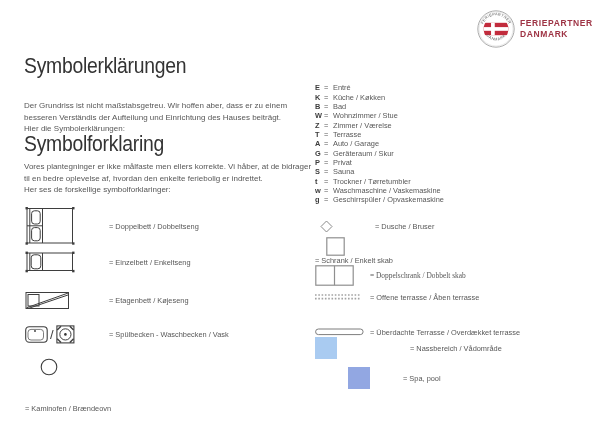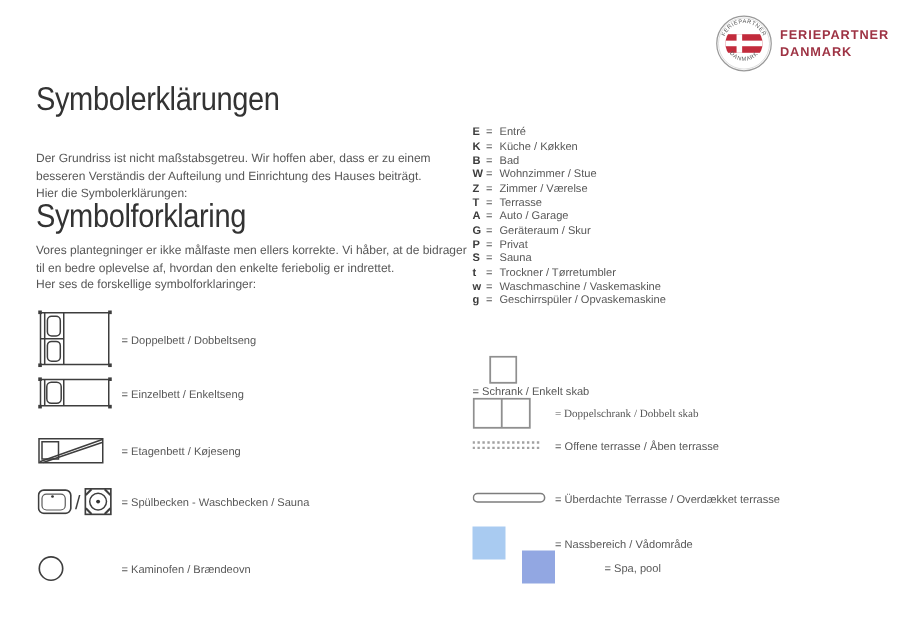--- a/index.html
+++ b/index.html
@@ -20,21 +20,21 @@
   .p-de{top:100px;}
   .p-da{top:161px;}
   
   .room-codes{position:absolute;left:315px;top:83px;}
   .code-row{display:flex;height:9.35px;align-items:center;font-size:7.4px;color:#575757;}
   .code-row .code{width:9px;font-weight:700;color:#3c3c3c;}
   .code-row .eq{width:9px;}
   
   .sym-row{position:absolute;display:flex;align-items:center;font-size:7.4px;color:#575757;}
   .sym-row .iconbox{display:flex;align-items:center;flex:0 0 auto;}
-  .left-row{left:25px;}
+  .left-row{left:25px;gap:28px;}
   .left-row .iconbox{width:56px;}
   .right-row{left:315px;}
   .right-row .iconbox{width:55px;}
   .slash{font-size:13px;color:#3e3e3e;margin:0 2px;}
   .bluebox{width:22px;height:22px;}
   svg{display:block;}
   .label{white-space:nowrap;}
 </style>
 </head>
 <body>
@@ -232,32 +232,40 @@
         <circle cx="9.4" cy="9.4" r="5.6" fill="none" stroke="#3e3e3e" stroke-width="1"></circle>
         <circle cx="9.4" cy="9.4" r="1.3" fill="#333"></circle>
         <g stroke="#3e3e3e" stroke-width="1.4">
           <line x1="1.2" y1="5" x2="5" y2="1.2"></line>
           <line x1="13.8" y1="1.2" x2="17.6" y2="5"></line>
           <line x1="17.6" y1="13.8" x2="13.8" y2="17.6"></line>
           <line x1="5" y1="17.6" x2="1.2" y2="13.8"></line>
         </g>
       </svg>
     </span>
-    <span class="label">= Spülbecken - Waschbecken / Sauna</span>
-  </div>
-
-  <div class="sym-row left-row" style="top:370px;height:18px;">
+    <span class="label">= Spülbecken - Waschbecken / Vask</span>
+  </div>
+
+  <div class="sym-row left-row" style="top:358px;height:18px;flex-direction:column;">
     <span class="iconbox">
       <svg width="18" height="18" viewBox="0 0 18 18">
         <circle cx="9" cy="9" r="7.8" fill="none" stroke="#3e3e3e" stroke-width="1.1"></circle>
       </svg>
     </span>
     <span class="label">= Kaminofen / Brændeovn</span>
   </div>
 
+  <div class="sym-row right-row" style="top:220px;height:13px;">
+    <span class="iconbox" style="padding-left:5px;">
+      <svg width="13" height="13" viewBox="0 0 13 13">
+        <polygon points="6.5,1 12,6.5 6.5,12 1,6.5" fill="none" stroke="#8a8a8a" stroke-width="1"></polygon>
+      </svg>
+    </span>
+    <span class="label">= Dusche / Bruser</span>
+  </div>
 
   <div class="sym-row right-row" style="top:237px;height:19px;flex-direction:column;">
     <span class="iconbox">
       <svg width="19" height="19" viewBox="0 0 19 19">
         <rect x="0.8" y="0.8" width="17.4" height="17.4" fill="none" stroke="#8f8f8f" stroke-width="1.2"></rect>
       </svg>
     </span>
     <span class="label">= Schrank / Enkelt skab</span>
   </div>
 
@@ -283,21 +291,21 @@
 
   <div class="sym-row right-row" style="top:328px;height:8px;">
     <span class="iconbox">
       <svg width="49" height="8" viewBox="0 0 49 8">
         <rect x="0.6" y="1" width="47.5" height="5.6" rx="2.8" fill="none" stroke="#7d7d7d" stroke-width="1"></rect>
       </svg>
     </span>
     <span class="label">= Überdachte Terrasse / Overdækket terrasse</span>
   </div>
 
-  <div class="sym-row right-row" style="top:351px;height:22px;">
+  <div class="sym-row right-row" style="top:337px;height:22px;gap:40px;">
     <span class="iconbox">
       <span class="bluebox" style="background-color: rgb(169, 203, 241);"></span>
     </span>
     <span class="label">= Nassbereich / Vådområde</span>
   </div>
 
   <div class="sym-row right-row" style="top:367px;height:22px;padding-left:33px;">
     <span class="iconbox">
       <span class="bluebox" style="background-color: rgb(146, 167, 226);"></span>
     </span>

